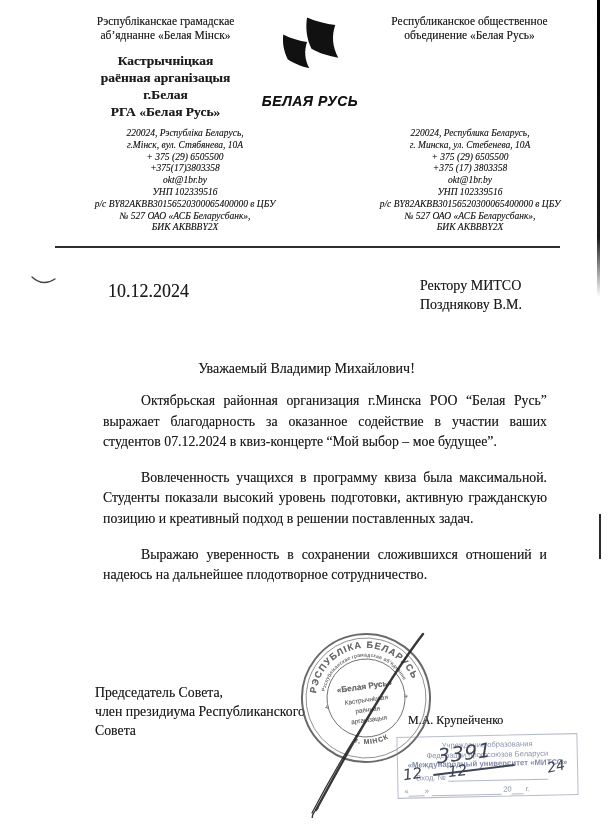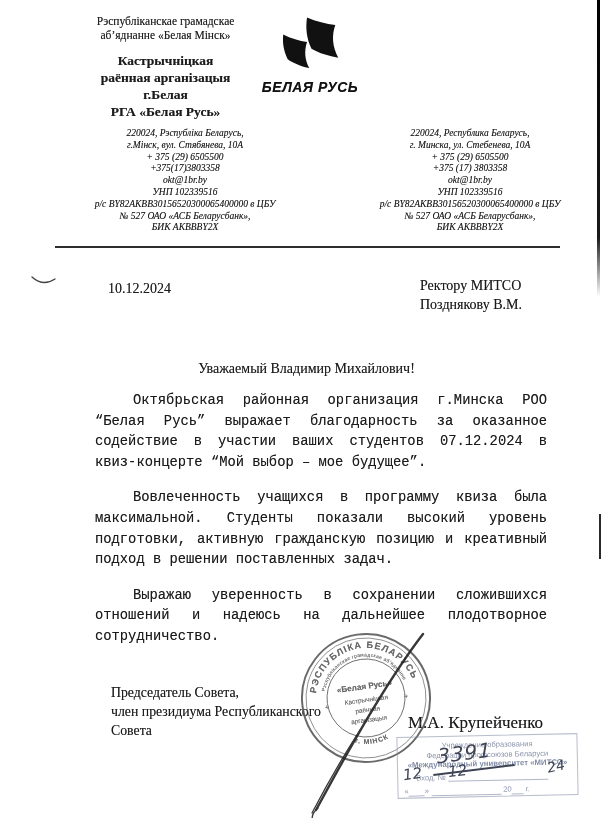--- a/index.html
+++ b/index.html
@@ -12,40 +12,40 @@
 
   
   .head-col{text-align:center;}
   .head-org{font-size:11.5px;line-height:14px;}
   .head-title{font-size:13.5px;line-height:17px;font-weight:bold;margin-top:10px;}
   .head-left{top:14px;left:58px;width:215px;}
   .head-right{top:14px;left:362px;width:215px;}
 
   .logo{top:16px;left:252px;width:116px;text-align:center;}
   .logo-text{font-family:"Liberation Sans",sans-serif;font-style:italic;font-weight:bold;
-             font-size:14px;letter-spacing:.5px;margin-top:1px;color:#111;}
+             font-size:14px;letter-spacing:.5px;margin-top:15px;color:#111;}
 
   .addr{font-size:9.5px;line-height:11.8px;text-align:center;}
   .addr-left{top:128px;left:60px;width:250px;}
   .addr-right{top:128px;left:345px;width:250px;}
   .addr span{display:block;font-style:italic;}
 
   .rule{top:246px;left:55px;width:505px;height:2px;background:#2e2e2e;}
 
   
-  .date{top:281px;left:108px;font-size:14px;}
+  .date{top:281px;left:108px;font-size:18px;}
   .addressee{top:277px;left:420px;width:135px;font-size:14px;line-height:18.5px;}
   .addressee span{display:block;}
   .salutation{top:361px;left:0;width:613px;text-align:center;font-size:14px;}
   .body-text{top:391px;left:95px;width:452px;font-size:13.8px;line-height:20.6px;text-align:justify;}
-  .body-text p{margin:0 0 15px 0;text-indent:38px;font-family:Liberation Mono, monospace;}
+  .body-text p{margin:0 0 15px 8px;text-indent:38px;}
 
   .signer{top:684px;left:95px;width:270px;font-size:13.8px;line-height:18.8px;}
-  .signer span{display:block;margin-left:16px;}
-  .signer-name{top:713px;left:408px;font-size:17px;}
+  .signer span{display:block;}
+  .signer-name{top:713px;left:408px;font-size:12px;}
 
   
   .round-stamp{top:627px;left:297px;width:138px;height:142px;transform:rotate(-8deg);opacity:.88;}
   .pen-sign{top:608px;left:288px;width:155px;height:210px;}
   .pen-mark{top:272px;left:30px;width:28px;height:16px;}
 
   
   .recv{
     top:735px;left:397px;width:181px;height:62px;transform:rotate(-1.2deg);
     border:1px solid rgba(125,135,160,.55);
@@ -90,20 +90,24 @@
 
   <div class="abs logo">
     <svg width="86" height="58" viewBox="0 0 100 78" aria-hidden="true">
       <path d="M 46,2 C 58,7 72,11 84,12 C 79,26 80,41 88,56 C 76,54 62,50 52,44 C 45,30 44,15 46,2 Z" fill="#111"></path>
       <path d="M 14,25 C 24,30 36,34 46,35 C 42,47 43,59 49,70 C 39,68 27,63 20,58 C 14,46 13,35 14,25 Z" fill="#111"></path>
     </svg>
     <div class="logo-text">БЕЛАЯ РУСЬ</div>
   </div>
 
   <div class="abs head-col head-right">
+    <div class="head-org">
+      <span>Республиканское общественное</span><br>
+      <span>объединение «Белая Русь»</span>
+    </div>
   </div>
 
   <div class="abs addr addr-left">
     <span>220024, Рэспубліка Беларусь,</span>
     <span>г.Мінск,  вул. Стябянева, 10А</span>
     <span>+ 375 (29) 6505500</span>
     <span>+375(17)3803358</span>
     <span>okt@1br.by</span>
     <span>УНП 102339516</span>
     <span>р/с BY82AKBB30156520300065400000 в ЦБУ</span>

